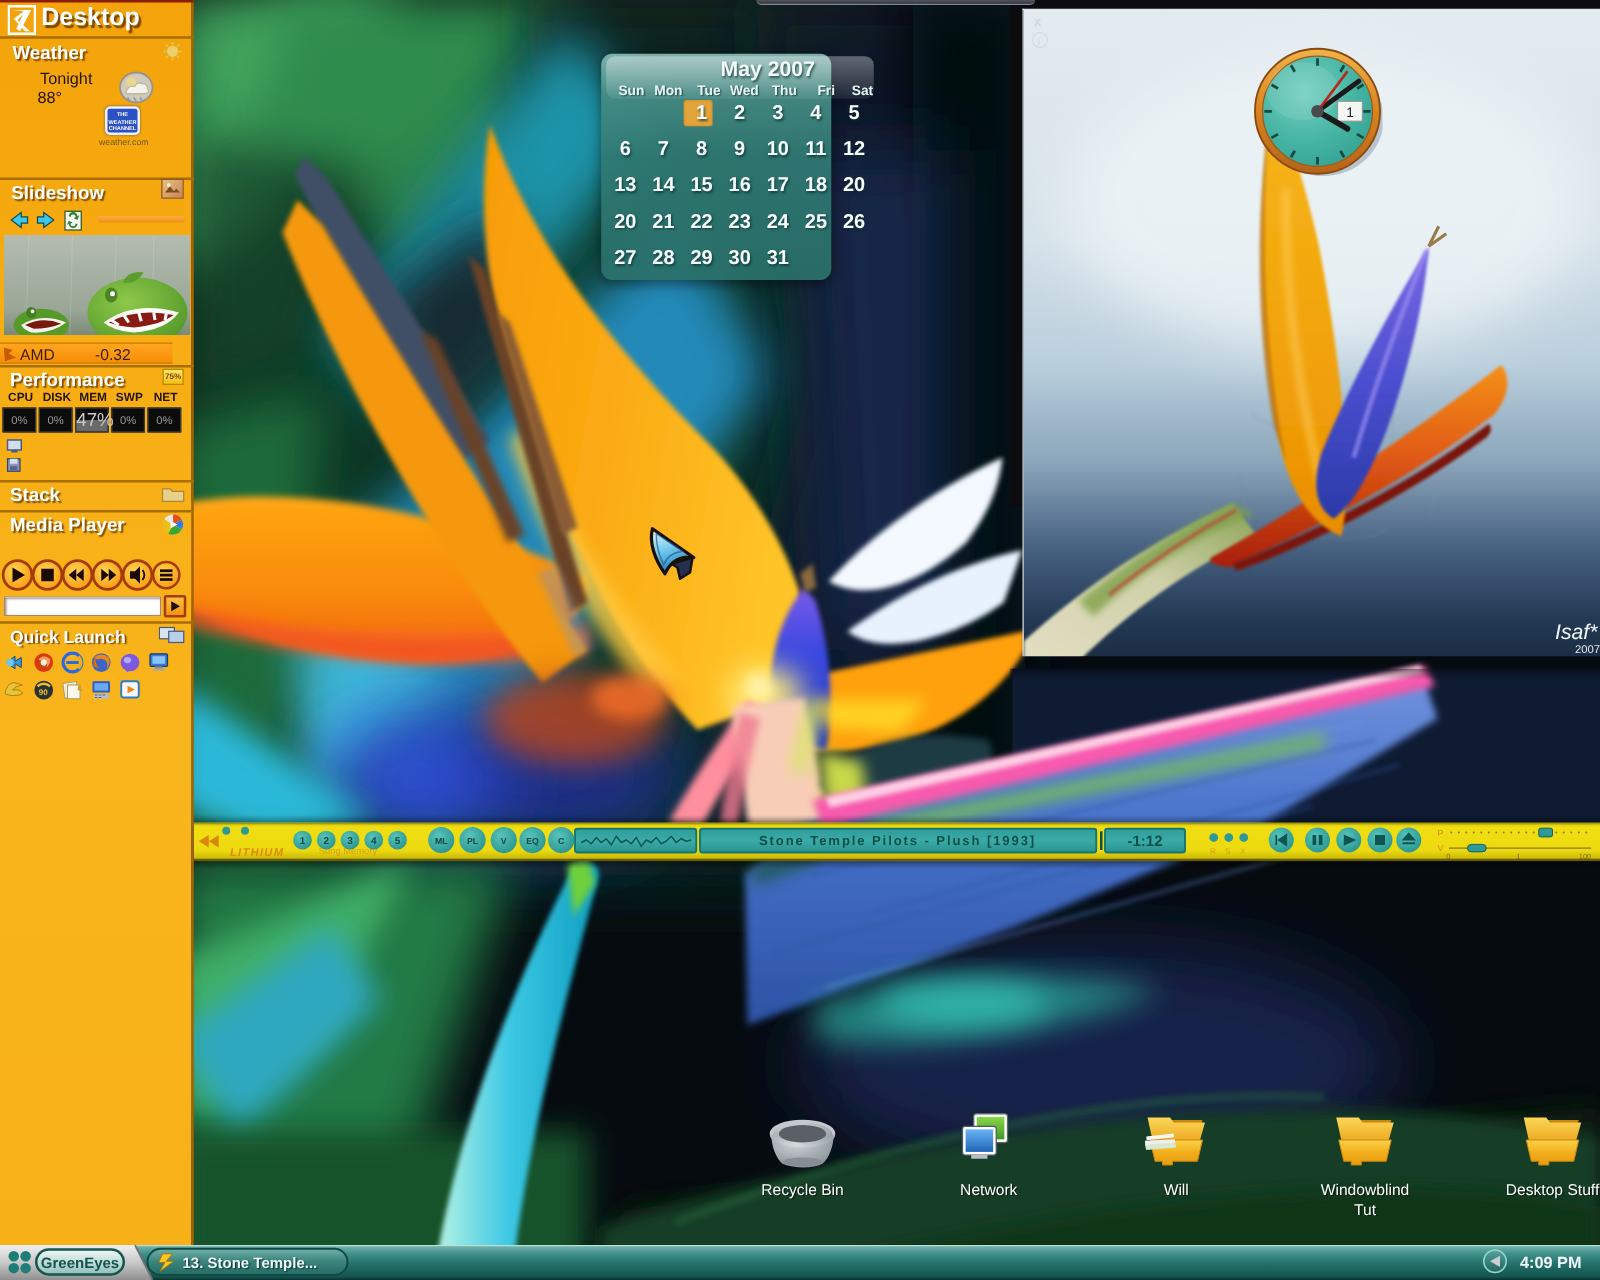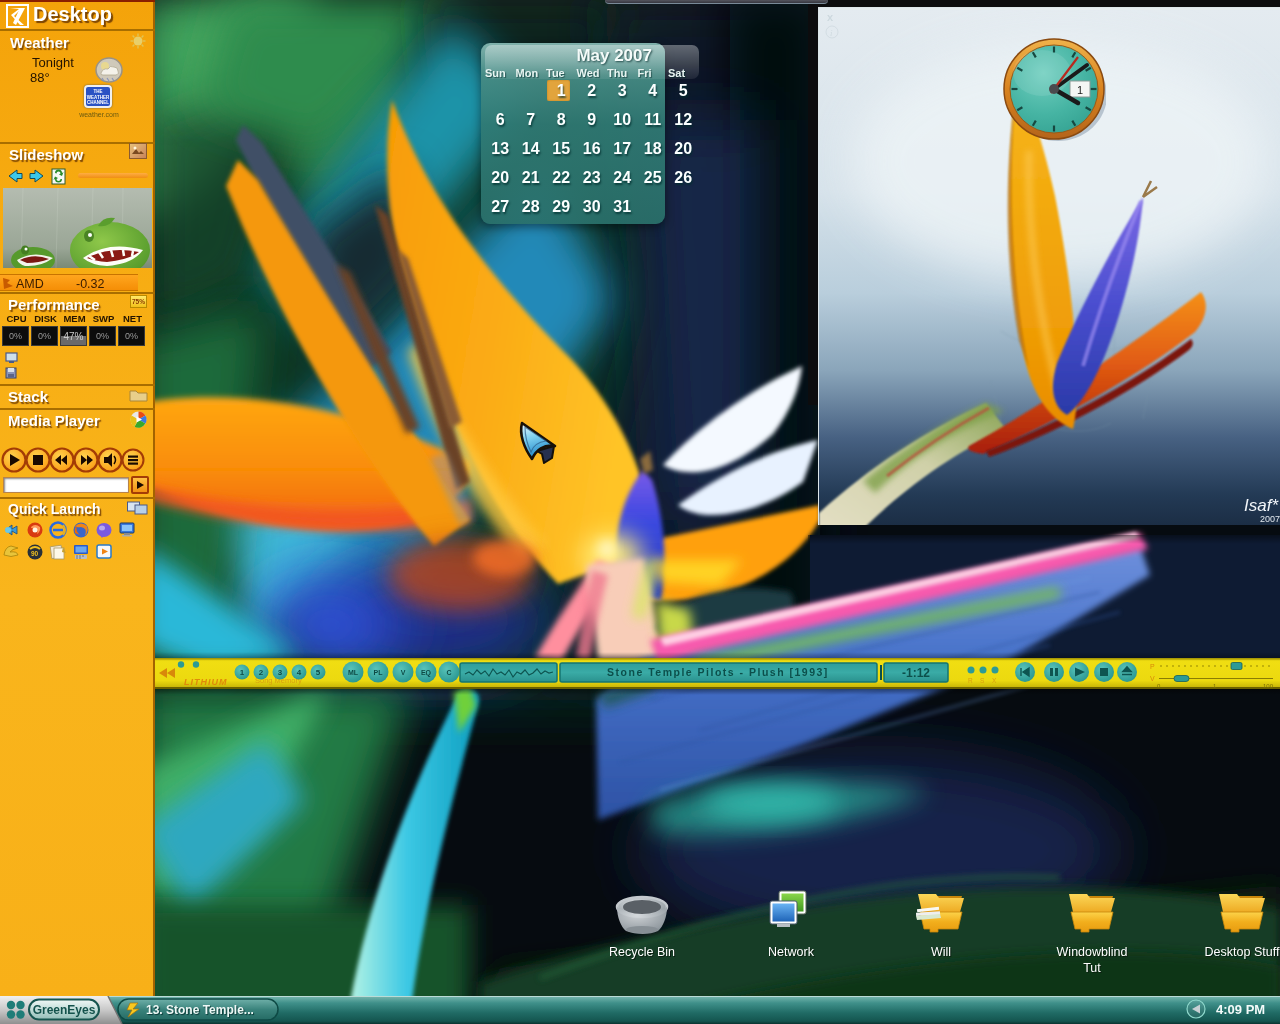--- a/index.html
+++ b/index.html
@@ -139,21 +139,21 @@
 <path d="M540,978 C780,888 950,872 1060,878" stroke="#27663a" stroke-width="4" fill="none" filter="url(#b3)" opacity="0.8"></path>
 <path d="M620,1024 C900,950 1150,938 1280,966 L1280,1024 Z" fill="#103617" filter="url(#b6)"></path>
 </svg>
 <div class="abs" style="left:155px;top:689px;width:1125px;height:6px;background:linear-gradient(180deg,rgba(0,0,0,0.4),rgba(0,0,0,0))"></div>
 <div class="abs" style="left:155px;top:652px;width:1125px;height:6px;background:linear-gradient(0deg,rgba(0,0,0,0.3),rgba(0,0,0,0))"></div>
 <div class="abs" style="left:808px;top:535px;width:472px;height:9px;background:linear-gradient(180deg,rgba(0,0,0,0.45),rgba(0,0,0,0))"></div>
 
 <div class="abs" style="left:481px;top:43px;width:184px;height:181px;border-radius:9px;background:linear-gradient(180deg,rgba(132,182,176,0.96) 0%,rgba(70,140,133,0.94) 18%,rgba(48,122,116,0.93) 45%,rgba(42,112,106,0.93) 100%);box-shadow:0 3px 10px rgba(0,0,0,0.45)">
 <div class="abs" style="left:4px;top:2px;width:214px;height:34px;border-radius:7px;background:linear-gradient(180deg,rgba(255,255,255,0.35),rgba(255,255,255,0.08))"></div>
 <div class="abs" style="right:13px;top:3px;font-size:17px;font-weight:bold;color:#f4fbf9;text-shadow:1px 1px 2px rgba(0,40,40,0.7)">May 2007</div>
-<div class="abs" style="left:4px;top:24px;width:214px;display:grid;grid-template-columns:repeat(7,30.5px);text-align:left;font-size:11px;font-weight:bold;color:#e8f5f2;text-shadow:1px 1px 1px rgba(0,40,40,0.6)">
+<div class="abs" style="left:4px;top:24px;width:214px;display:grid;grid-template-columns:repeat(7,30.5px);text-align:right;font-size:11px;font-weight:bold;color:#e8f5f2;text-shadow:1px 1px 1px rgba(0,40,40,0.6)">
 <div>Sun</div>
         <div>Mon</div>
         <div>Tue</div>
         <div>Wed</div>
         <div>Thu</div>
         <div>Fri</div>
         <div>Sat</div>
       </div>
 <div class="abs" style="left:66px;top:37px;width:23px;height:21px;background:#e2a43c;border-radius:2px;box-shadow:inset 0 0 2px #b87a18"></div>
 <div class="abs" style="left:4px;top:33px;width:214px;display:grid;grid-template-columns:repeat(7,30.5px);grid-auto-rows:29px;text-align:center;font-size:16px;font-weight:bold;color:#fbffff;text-shadow:1px 1.5px 2px rgba(0,45,45,0.75);line-height:29px">
@@ -430,21 +430,21 @@
 <div class="abs" style="left:0;top:313px;width:146px;display:grid;grid-template-columns:29px 29px 29px 29px 29px;text-align:center;font-size:9.5px;font-weight:bold;color:#241400;margin-left:2px">
 <div>CPU</div>
         <div>DISK</div>
         <div>MEM</div>
         <div>SWP</div>
         <div>NET</div>
       </div>
 <div class="abs" style="left:2px;top:326px;width:146px;display:grid;grid-template-columns:27px 27px 27px 27px 27px;grid-gap:2px">
 <div style="height:20px;background:#0c0c0c;border:1px solid #3a3a3a;color:#9a9a9a;font-size:9px;text-align:center;line-height:19px">0%</div>
 <div style="height:20px;background:#0c0c0c;border:1px solid #3a3a3a;color:#9a9a9a;font-size:9px;text-align:center;line-height:19px">0%</div>
-<div style="height:20px;background:#0c0c0c;border:1px solid #3a3a3a;color:#c8c8c8;font-size:10px;text-align:center;line-height:19px;position:relative"><div style="position:absolute;left:0;bottom:0;width:100%;height:9px;background:#6a6a6a"></div><span style="position:relative">47%</span></div>
+<div style="height:20px;background:#0c0c0c;border:1px solid #3a3a3a;color:#c8c8c8;font-size:15px;text-align:center;line-height:19px;position:relative"><div style="position:absolute;left:0;bottom:0;width:100%;height:9px;background:#6a6a6a"></div><span style="position:relative">47%</span></div>
 <div style="height:20px;background:#0c0c0c;border:1px solid #3a3a3a;color:#9a9a9a;font-size:9px;text-align:center;line-height:19px">0%</div>
 <div style="height:20px;background:#0c0c0c;border:1px solid #3a3a3a;color:#9a9a9a;font-size:9px;text-align:center;line-height:19px">0%</div>
 </div>
 <div class="abs" style="left:5px;top:350px"><svg width="13" height="12">
           <rect x="1" y="1" width="11" height="8" fill="#cfe0ea" stroke="#4a5a88" stroke-width="1.2"></rect>
           <rect x="4" y="9" width="5" height="2" fill="#4a5a88"></rect>
         </svg></div>
 <div class="abs" style="left:5px;top:365px"><svg width="12" height="12">
           <rect x="1" y="1" width="10" height="10" fill="#8a94b8" stroke="#3a4468" stroke-width="1"></rect>
           <rect x="3" y="1" width="6" height="4" fill="#d8e0e8"></rect>

